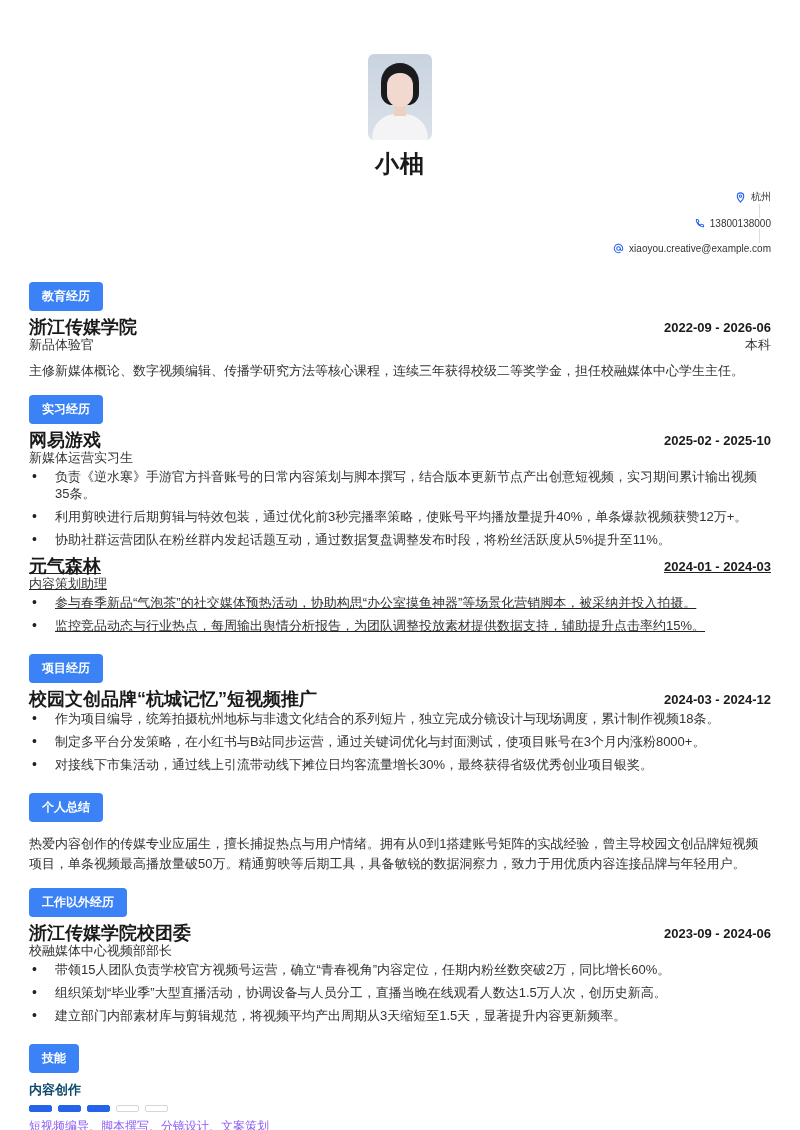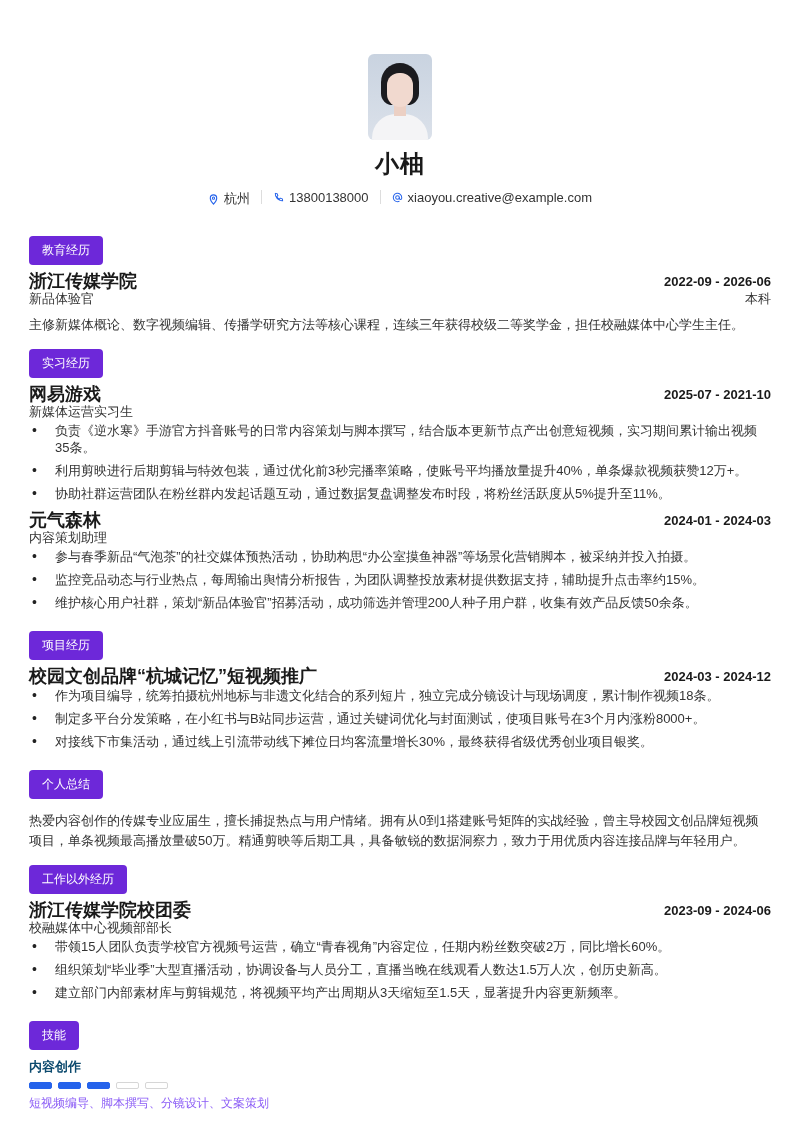--- a/index.html
+++ b/index.html
@@ -6,25 +6,25 @@
   html, body { width: 800px; height: 1130px; background: #ffffff; overflow: hidden; }
   body { font-family: "Liberation Sans", "DejaVu Sans", sans-serif; color: #222; font-size: 13px; }
   .page { position: relative; width: 800px; height: 1130px; padding: 0 29px; }
   .header { text-align: center; padding-top: 54px; }
   .avatar { width: 64px; height: 86px; border-radius: 6px; margin: 0 auto; background: linear-gradient(180deg,#c9d3e0 0%,#dbe1ea 100%); position: relative; overflow: hidden; }
   .avatar .hair { position: absolute; left: 13px; top: 9px; width: 38px; height: 42px; border-radius: 20px 20px 12px 12px; background: #1b1b1f; }
   .avatar .face { position: absolute; left: 19px; top: 19px; width: 26px; height: 34px; border-radius: 13px 13px 14px 14px; background: #f1d9cf; }
   .avatar .neck { position: absolute; left: 26px; top: 50px; width: 12px; height: 12px; background: #ecd0c4; }
   .avatar .body { position: absolute; left: 4px; top: 60px; width: 56px; height: 34px; border-radius: 24px 24px 0 0; background: #f4f4f6; }
   .name { font-size: 24px; font-weight: bold; color: #1a1a1a; margin-top: 8px; letter-spacing: 1px; }
-  .contacts { display: flex; justify-content: center; align-items: flex-start; margin-top: 10px; font-size: 13px; color: #333; }
+  .contacts { display: flex; justify-content: center; align-items: flex-end; margin-top: 10px; font-size: 10px; color: #333; flex-direction: column; }
   .contact { display: flex; align-items: center; gap: 5px; }
   .contact svg { width: 11px; height: 11px; }
   .sep { width: 1px; height: 14px; background: #ddd; margin: 0 11px; }
-  .section-title { display: inline-block; background: #6d28d9; color: #fff; font-size: 12px; font-weight: normal; padding: 6px 13px; border-radius: 4px; margin-top: 14px; }
+  .section-title { display: inline-block; background: #3b82f6; color: #fff; font-size: 12px; font-weight: bold; padding: 6px 13px; border-radius: 4px; margin-top: 14px; }
   .entry { margin-top: 8px; }
   .row { display: flex; justify-content: space-between; line-height: 17px; }
   .org { font-weight: bold; font-size: 18px; color: #1a1a1a; }
   .date { font-weight: bold; font-size: 13px; color: #1a1a1a; }
   .sub { font-size: 13px; color: #333; }
   .para { font-size: 13px; color: #333; line-height: 20px; margin-top: 8px; }
   ul.bullets { list-style: none; margin-top: 2px; }
   ul.bullets li { position: relative; padding-left: 26px; font-size: 13px; color: #333; line-height: 17px; margin-bottom: 6px; }
   ul.bullets li::before { content: "•"; position: absolute; left: 3px; top: 0; font-size: 14px; color: #222; }
   .skill-name { font-weight: bold; font-size: 13px; margin-top: 8px; color: #0c4a6e; }
@@ -85,39 +85,38 @@
       </div>
       <div class="para">主修新媒体概论、数字视频编辑、传播学研究方法等核心课程，连续三年获得校级二等奖学金，担任校融媒体中心学生主任。</div>
     </div>
   </div>
 
   <div>
     <div class="section-title">实习经历</div>
     <div class="entry">
       <div class="row">
         <span class="org">网易游戏</span>
-        <span class="date">2025-07 - 2021-10</span>
+        <span class="date">2025-02 - 2025-10</span>
       </div>
       <div class="sub" style="line-height:17px;">新媒体运营实习生</div>
       <ul class="bullets">
         <li>负责《逆水寒》手游官方抖音账号的日常内容策划与脚本撰写，结合版本更新节点产出创意短视频，实习期间累计输出视频35条。</li>
         <li>利用剪映进行后期剪辑与特效包装，通过优化前3秒完播率策略，使账号平均播放量提升40%，单条爆款视频获赞12万+。</li>
         <li>协助社群运营团队在粉丝群内发起话题互动，通过数据复盘调整发布时段，将粉丝活跃度从5%提升至11%。</li>
       </ul>
     </div>
-    <div class="entry" style="margin-top:10px;">
+    <div class="entry" style="margin-top:10px;text-decoration:underline;">
       <div class="row">
         <span class="org">元气森林</span>
         <span class="date">2024-01 - 2024-03</span>
       </div>
       <div class="sub" style="line-height:17px;">内容策划助理</div>
       <ul class="bullets">
         <li>参与春季新品“气泡茶”的社交媒体预热活动，协助构思“办公室摸鱼神器”等场景化营销脚本，被采纳并投入拍摄。</li>
         <li>监控竞品动态与行业热点，每周输出舆情分析报告，为团队调整投放素材提供数据支持，辅助提升点击率约15%。</li>
-        <li>维护核心用户社群，策划“新品体验官”招募活动，成功筛选并管理200人种子用户群，收集有效产品反馈50余条。</li>
       </ul>
     </div>
   </div>
 
   <div>
     <div class="section-title">项目经历</div>
     <div class="entry">
       <div class="row">
         <span class="org">校园文创品牌“杭城记忆”短视频推广</span>
         <span class="date">2024-03 - 2024-12</span>

